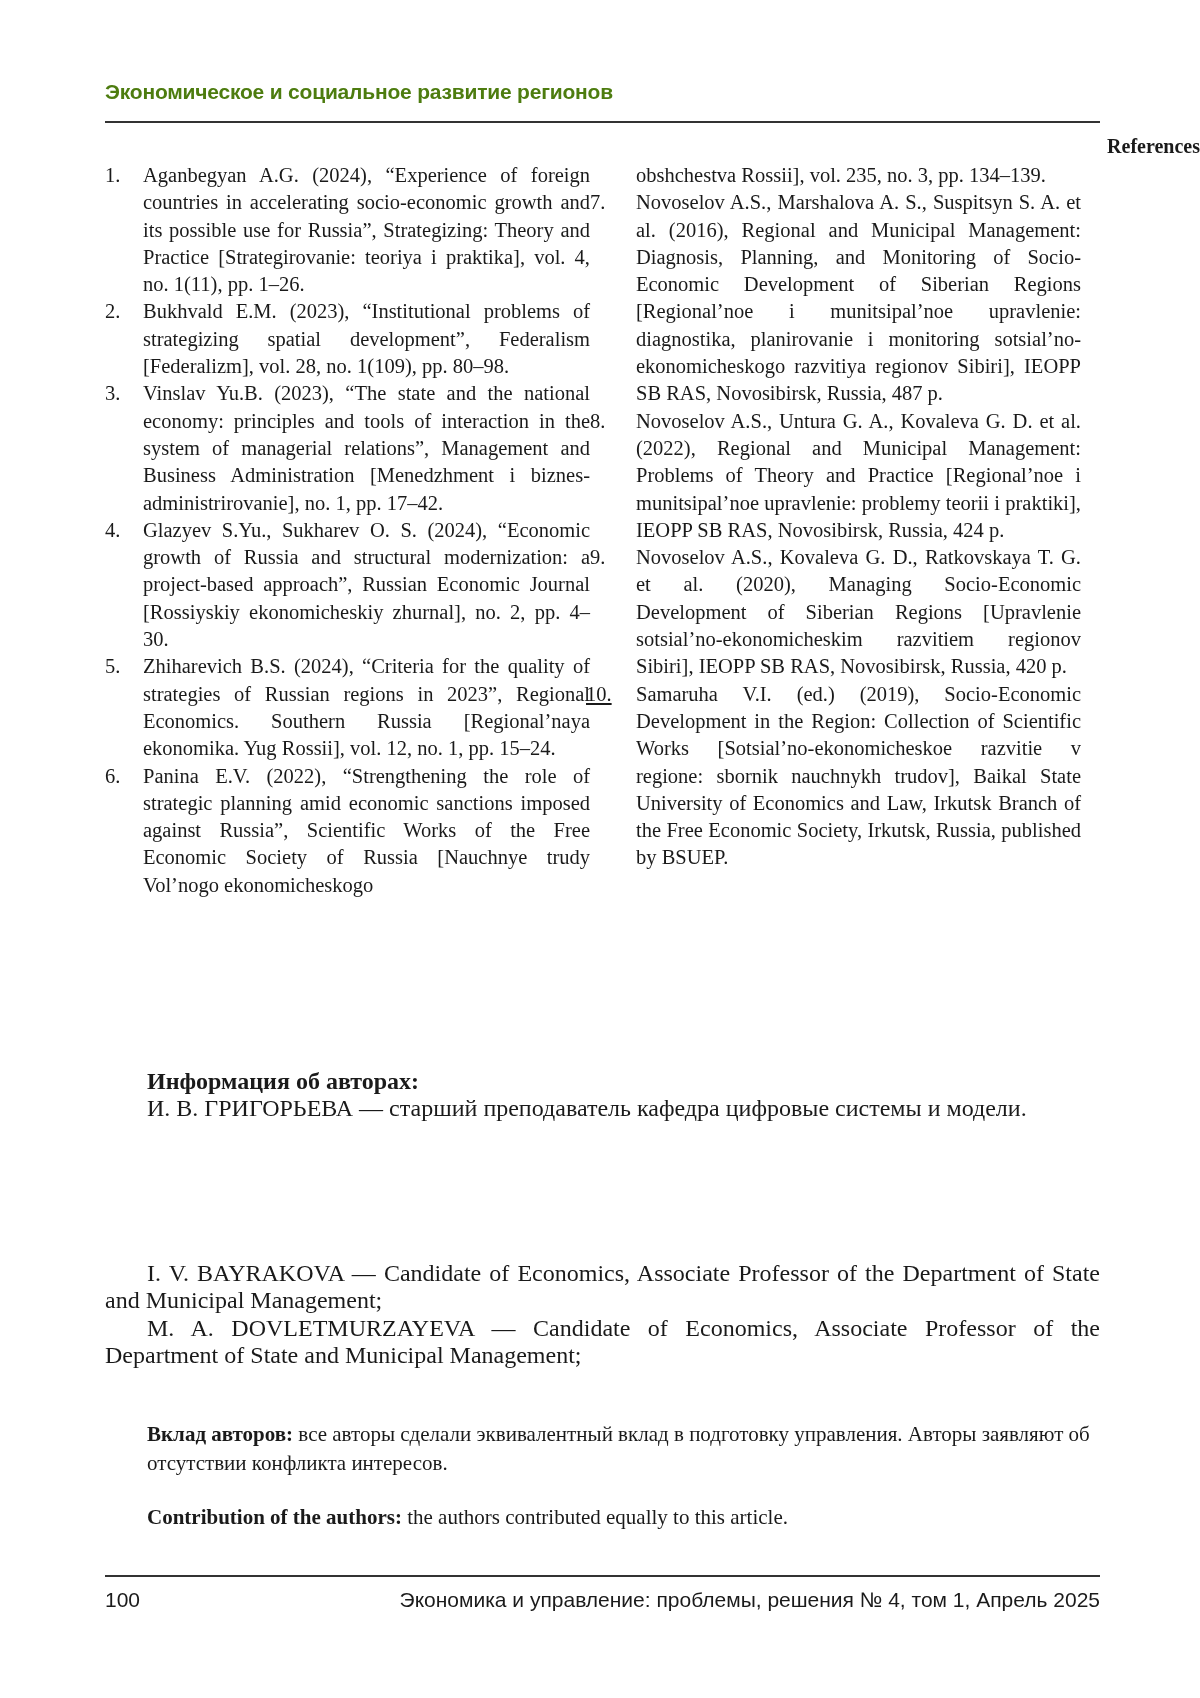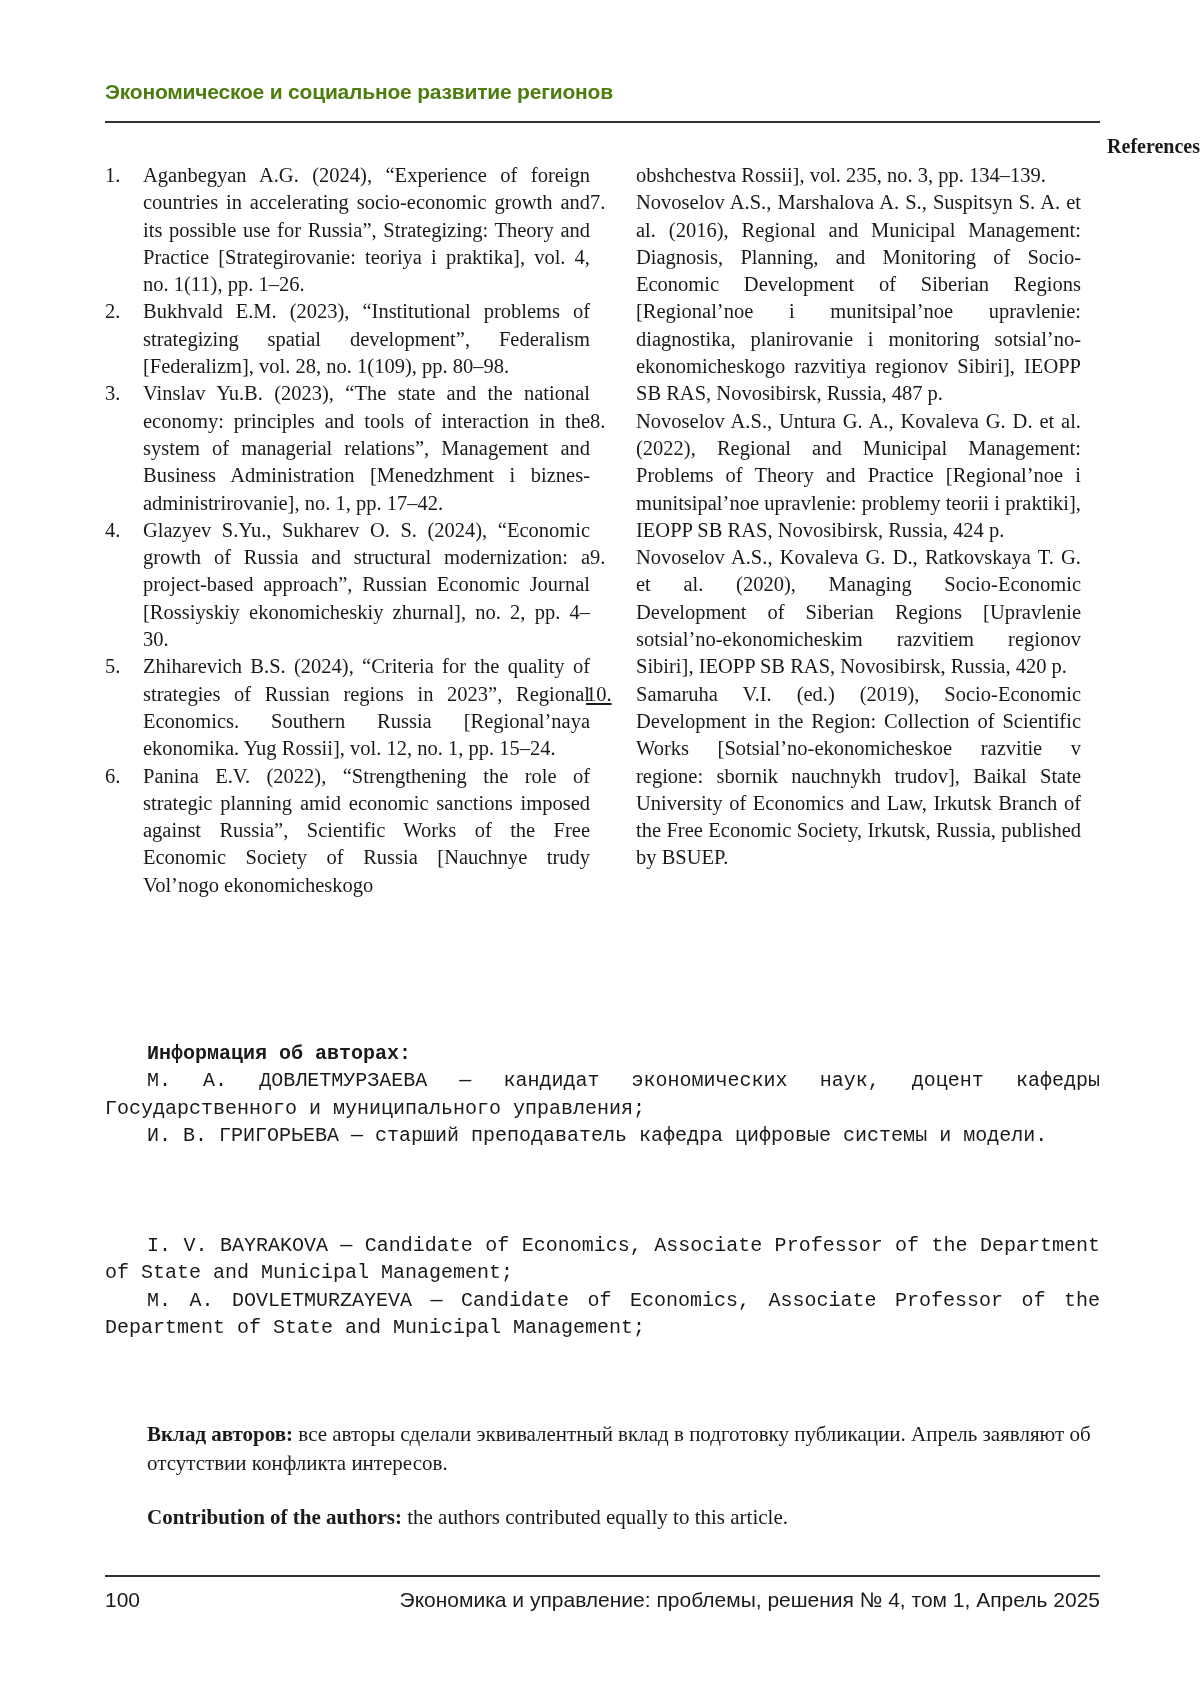--- a/index.html
+++ b/index.html
@@ -18,21 +18,21 @@
   }
   .col { position: absolute; top: 162px; width: 450px; font-family: "Liberation Serif", serif; font-size: 20.5px; line-height: 27.3px; }
   .col.left { left: 105px; width: 485px; }
   .col.right { left: 598px; width: 483px; top: 162px; }
   .ref { position: relative; padding-left: 38px; text-align: justify; text-align-last: left; }
   .ref .num { position: absolute; left: 0; top: 0; }
   .ref.cont { padding-left: 38px; }
   .col.right .ref { padding-left: 38px; }
   .col.right .ref .num { left: -8px; }
   .col.right .ref.ten .num { left: -12px; text-decoration: underline; }
-  .authors-block { position: absolute; left: 105px; width: 995px; font-family: Liberation Mono, monospace; font-size: 20px; line-height: 27.3px; }
+  .authors-block { position: absolute; left: 105px; width: 995px; font-family: Liberation Serif, serif; font-size: 24px; line-height: 27.3px; margin-top: 28px; }
   .authors-ru { top: 1040px; }
   .authors-en { top: 1232px; }
   .authors-block .heading { font-weight: bold; padding-left: 42px; }
   .authors-block .para { text-indent: 42px; text-align: justify; text-align-last: left; }
   .contrib { position: absolute; left: 147px; width: 953px; font-family: "Liberation Serif", serif; font-size: 21px; line-height: 29px; }
   .contrib-ru { top: 1420px; }
   .contrib-en { top: 1503px; }
   .contrib b { font-weight: bold; }
   .footer { position: absolute; top: 1588px; left: 105px; width: 995px; font-family: "Liberation Sans", sans-serif; font-size: 21px; color: #1a1a1a; }
   .footer .page-num { position: absolute; left: 0; top: 0; }
@@ -90,31 +90,30 @@
     <span>Novoselov A.S., Kovaleva G. D., Ratkovskaya T. G. et al. (2020), Managing Socio-Economic Development of Siberian Regions [Upravlenie sotsial’no-ekonomicheskim razvitiem regionov Sibiri], IEOPP SB RAS, Novosibirsk, Russia, 420 p.</span>
   </div>
   <div class="ref ten">
     <span class="num">10.</span>
     <span>Samaruha V.I. (ed.) (2019), Socio-Economic Development in the Region: Collection of Scientific Works [Sotsial’no-ekonomicheskoe razvitie v regione: sbornik nauchnykh trudov], Baikal State University of Economics and Law, Irkutsk Branch of the Free Economic Society, Irkutsk, Russia, published by BSUEP.</span>
   </div>
 </div>
 
 <div class="authors-block authors-ru">
   <div class="heading">Информация об авторах:</div>
-  <div class="para">М. А. ДОВЛЕТМУРЗАЕВА — кандидат экономических наук, доцент кафедры Государственного и муниципального управления;</div>
   <div class="para">И. В. ГРИГОРЬЕВА — старший преподаватель кафедра цифровые системы и модели.</div>
 </div>
 
 <div class="authors-block authors-en">
   <div class="para">I. V. BAYRAKOVA — Candidate of Economics, Associate Professor of the Department of State and Municipal Management;</div>
   <div class="para">M. A. DOVLETMURZAYEVA — Candidate of Economics, Associate Professor of the Department of State and Municipal Management;</div>
 </div>
 
 <div class="contrib contrib-ru">
-  <b>Вклад авторов:</b><span> все авторы сделали эквивалентный вклад в подготовку публикации. Апрель заявляют об отсутствии конфликта интересов.</span>
+  <b>Вклад авторов:</b><span> все авторы сделали эквивалентный вклад в подготовку управления. Авторы заявляют об отсутствии конфликта интересов.</span>
 </div>
 
 <div class="contrib contrib-en">
   <b>Contribution of the authors:</b><span> the authors contributed equally to this article.</span>
 </div>
 
 <div class="rule bottom"></div>
 <div class="footer">
   <span class="page-num">100</span>
   <span class="journal">Экономика и управление: проблемы, решения № 4, том 1, Апрель 2025</span>

